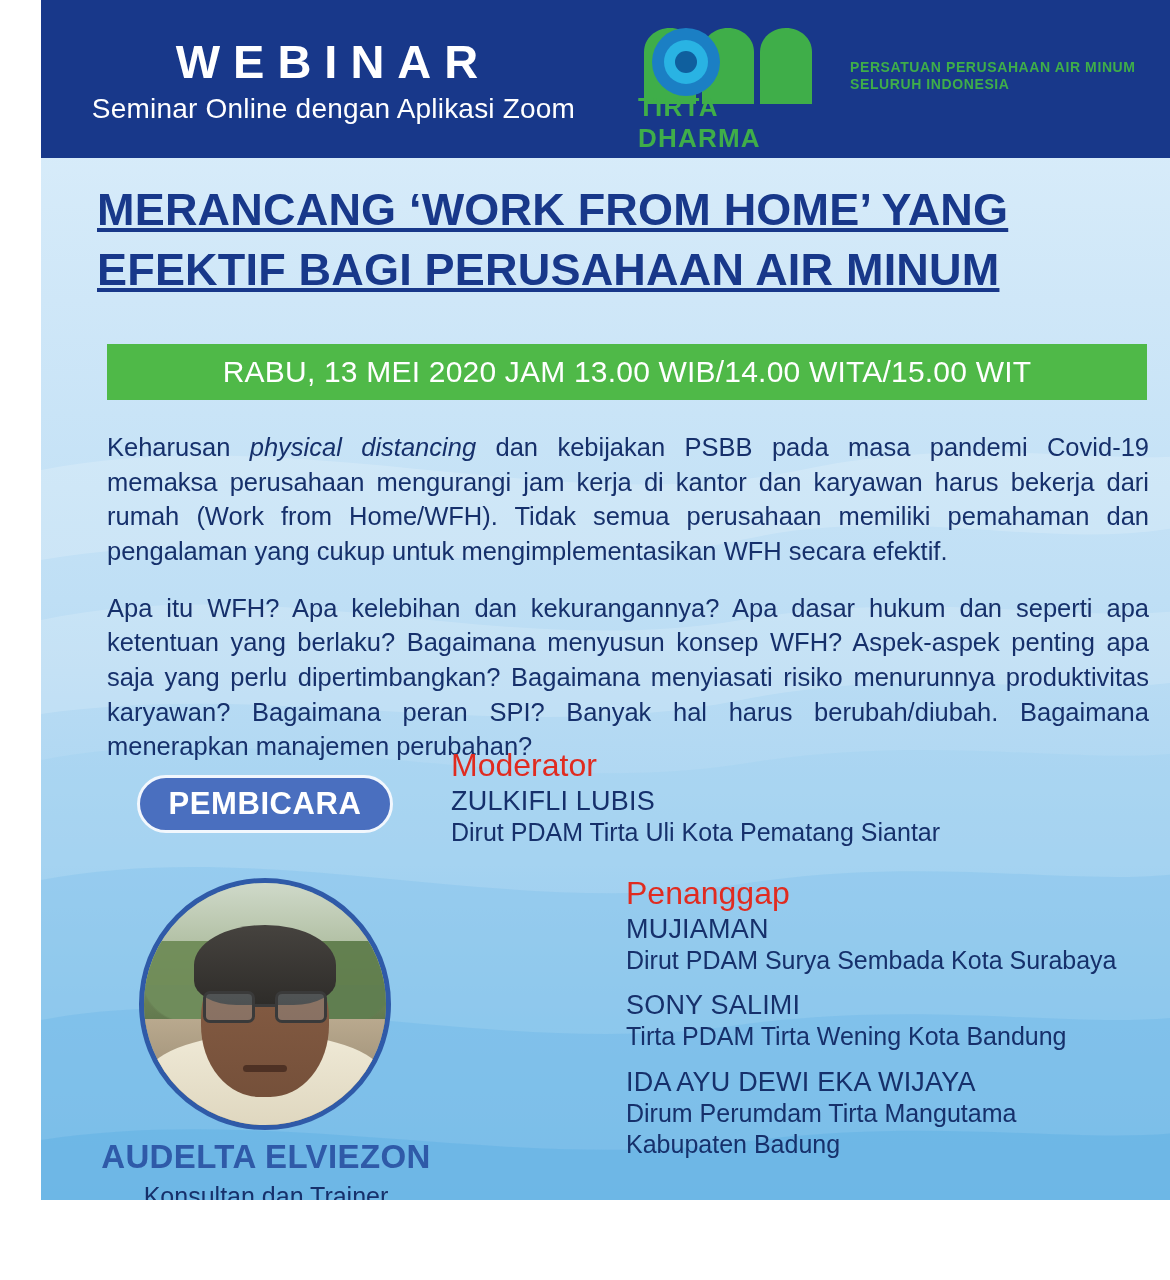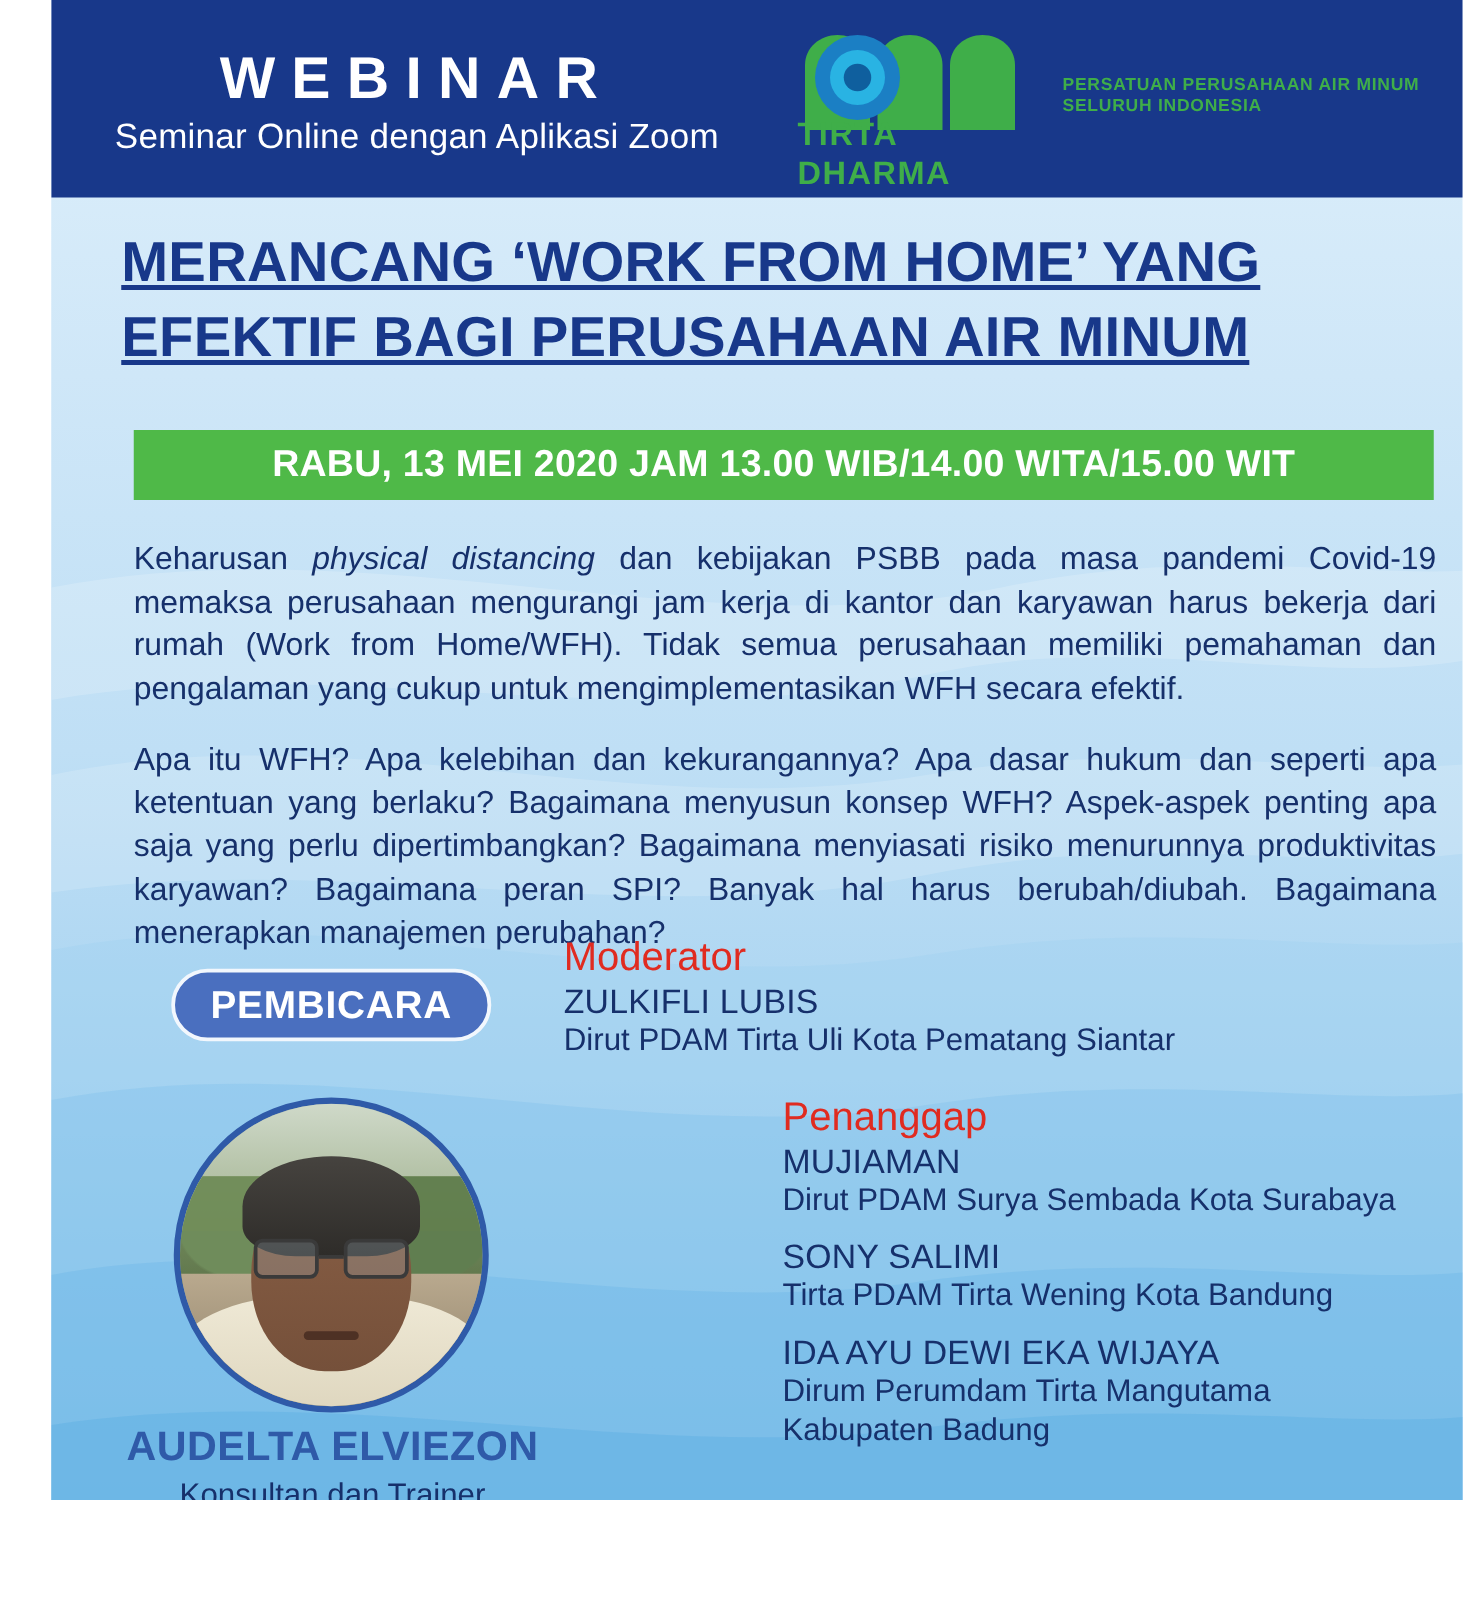--- a/index.html
+++ b/index.html
@@ -63,21 +63,21 @@
     letter-spacing: 0.2px;
     padding: 0 56px;
     text-decoration: underline;
   }
 
   
   .date-bar {
     position: absolute; left: 66px; top: 344px; width: 1040px; height: 56px;
     background: #4fb948;
     display: flex; align-items: center; justify-content: center;
-    color: #ffffff; font-size: 30px; font-weight: bold;
+    color: #ffffff; font-size: 30px; font-weight: normal;
     letter-spacing: 0.2px;
   }
 
   
   .body-text {
     position: absolute; left: 66px; top: 430px; width: 1042px;
     color: #16306b; font-size: 25.5px; line-height: 1.36;
     text-align: justify;
   }
   .body-text p + p { margin-top: 22px; }

